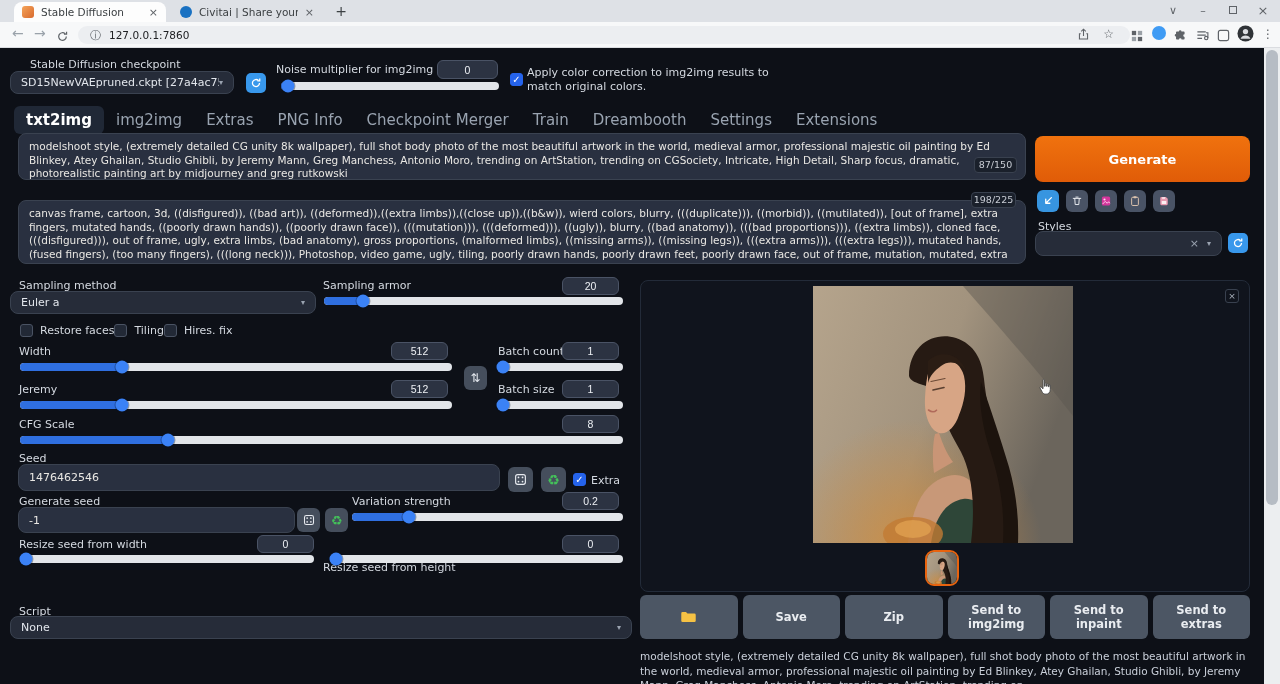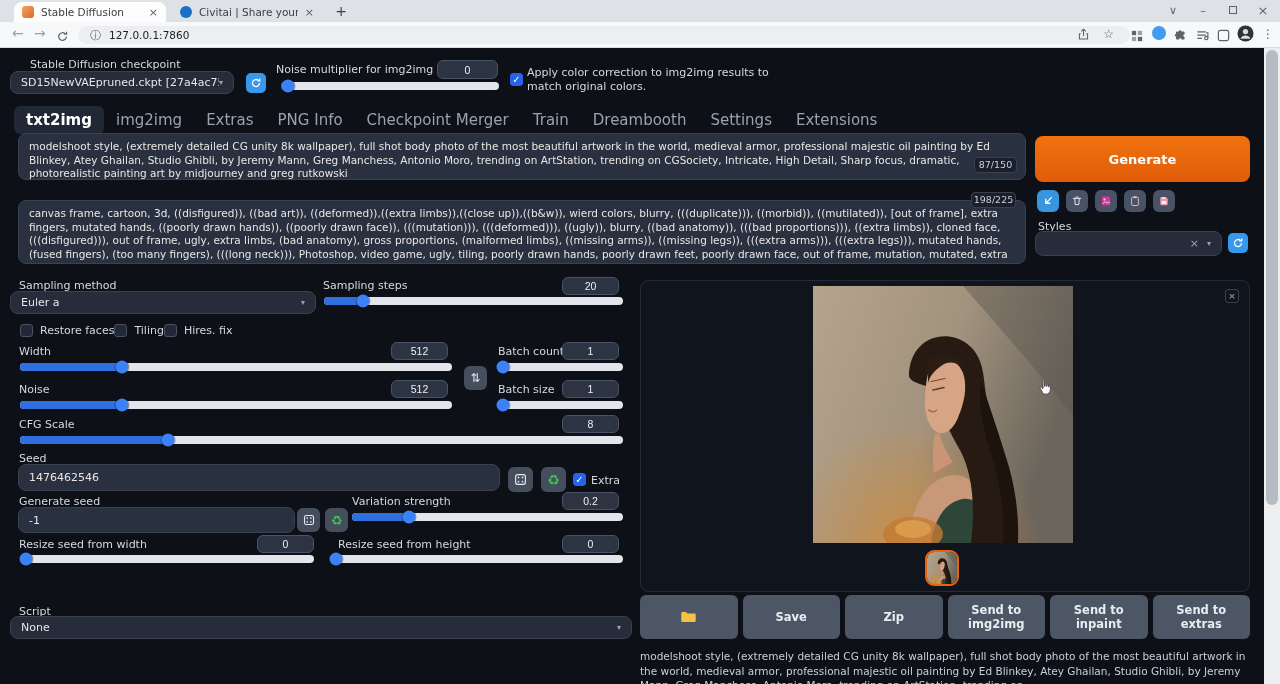--- a/index.html
+++ b/index.html
@@ -284,21 +284,21 @@
         <path d="M12.7 8a4.7 4.7 0 1 1-1.4-3.3" fill="none" stroke="#fff" stroke-width="1.7"></path>
         <path d="M13 2v3.2H9.8" fill="none" stroke="#fff" stroke-width="1.7"></path>
       </svg>
   </div>
 
   <div class="lbl" style="left:19px;top:231px;">Sampling method</div>
   <div class="dd" style="left:10px;top:243px;width:306px;height:23px;">
     <span>Euler a</span>
     <span class="arr">▾</span>
   </div>
-  <div class="lbl" style="left:323px;top:231px;">Sampling steps</div>
+  <div class="lbl" style="left:323px;top:231px;">Sampling armor</div>
   <input class="numbox" style="left: 562px; top: 229px; width: 57px; height: 18px;" readonly="" value="20">
   <div class="slider" style="left:324px;top:249px;width:299px;">
     <div class="fill" style="width:13%;"></div>
       <div class="knob" style="left:13%;"></div>
   </div>
 
   <div style="position:absolute;left:20px;top:276px;display:flex;align-items:center;">
     <span class="icl" style="gap:7px;">
         <span class="cb" style="position:static;"></span>
         <span class="lbl" style="position:static;">Restore faces</span>
@@ -320,21 +320,21 @@
       <div class="knob" style="left:23.5%;"></div>
   </div>
   <div class="sqbtn" style="left:464px;top:318px;width:23px;height:24px;font-size:12px;">⇅</div>
   <div class="lbl" style="left:498px;top:297px;">Batch count</div>
   <input class="numbox" style="left: 562px; top: 294px; width: 57px; height: 18px;" readonly="" value="1">
   <div class="slider" style="left:498px;top:315px;width:125px;">
     <div class="fill" style="width:4%;"></div>
       <div class="knob" style="left:4%;"></div>
   </div>
 
-  <div class="lbl" style="left:19px;top:335px;">Noise</div>
+  <div class="lbl" style="left:19px;top:335px;">Jeremy</div>
   <input class="numbox" style="left: 391px; top: 332px; width: 57px; height: 18px;" readonly="" value="512">
   <div class="slider" style="left:20px;top:353px;width:432px;">
     <div class="fill" style="width:23.5%;"></div>
       <div class="knob" style="left:23.5%;"></div>
   </div>
   <div class="lbl" style="left:498px;top:335px;">Batch size</div>
   <input class="numbox" style="left: 562px; top: 332px; width: 57px; height: 18px;" readonly="" value="1">
   <div class="slider" style="left:498px;top:353px;width:125px;">
     <div class="fill" style="width:4%;"></div>
       <div class="knob" style="left:4%;"></div>
@@ -380,21 +380,21 @@
     <div class="fill" style="width:21%;"></div>
       <div class="knob" style="left:21%;"></div>
   </div>
 
   <div class="lbl" style="left:19px;top:490px;">Resize seed from width</div>
   <input class="numbox" style="left: 257px; top: 487px; width: 57px; height: 18px;" readonly="" value="0">
   <div class="slider" style="left:20px;top:507px;width:294px;">
     <div class="fill" style="width:2%;"></div>
       <div class="knob" style="left:2%;"></div>
   </div>
-  <div class="lbl" style="left:323px;top:490px;margin-left:15px;">Resize seed from height</div>
+  <div class="lbl" style="left:323px;top:513px;">Resize seed from height</div>
   <input class="numbox" style="left: 562px; top: 487px; width: 57px; height: 18px;" readonly="" value="0">
   <div class="slider" style="left:330px;top:507px;width:293px;">
     <div class="fill" style="width:2%;"></div>
       <div class="knob" style="left:2%;"></div>
   </div>
 
   <div class="lbl" style="left:19px;top:557px;">Script</div>
   <div class="dd" style="left:10px;top:568px;width:622px;height:23px;">
     <span>None</span>
     <span class="arr">▾</span>

